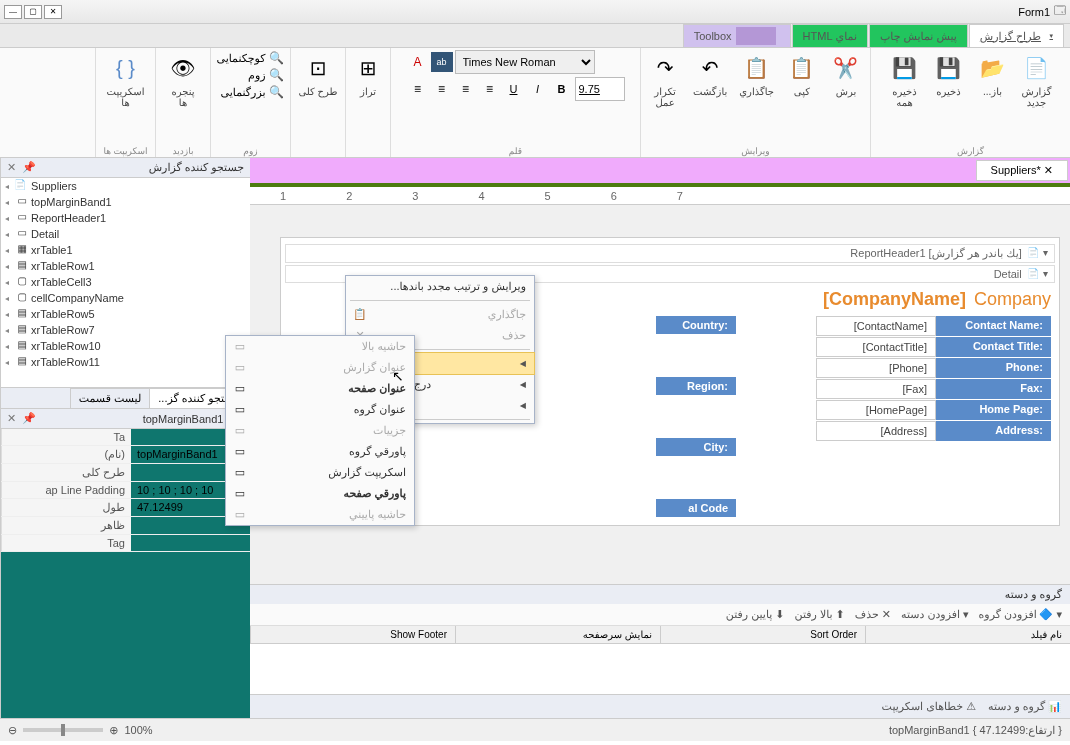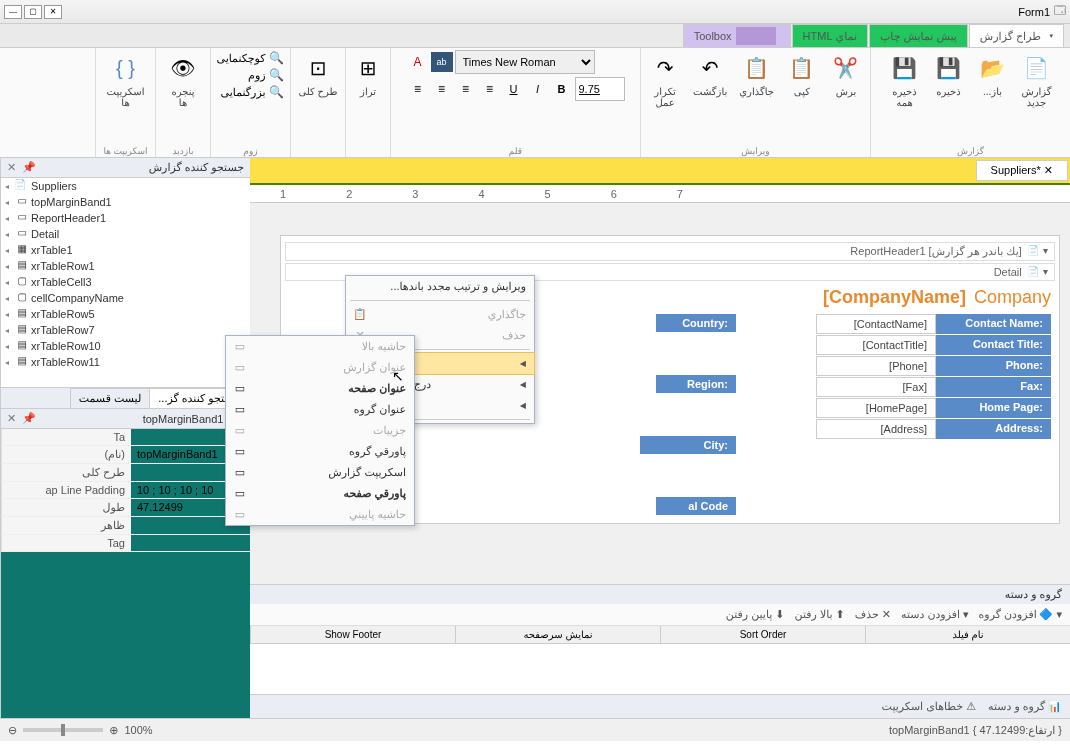--- a/index.html
+++ b/index.html
@@ -3,21 +3,21 @@
 <meta charset="utf-8">
 <style>
 * { margin:0; padding:0; box-sizing:border-box; font-family:Tahoma,Arial,sans-serif; font-size:11px; }
 body { background:#fff; width:1070px; height:745px; overflow:hidden; position:relative; direction:rtl; }
 .titlebar { height:24px; background:linear-gradient(#f5f5f5,#e8e8e8); border-bottom:1px solid #ccc; display:flex; align-items:center; justify-content:space-between; padding:0 4px; }
 .titlebar-left { display:flex; align-items:center; gap:4px; }
 .titlebar-right { display:flex; gap:2px; direction:ltr; }
 .winbtn { width:18px; height:14px; border:1px solid #999; background:#fff; font-size:8px; display:flex; align-items:center; justify-content:center; cursor:pointer; }
 .tabstrip { height:24px; background:#eaeaea; display:flex; padding-right:6px; gap:1px; border-bottom:1px solid #ccc; }
 .tab { padding:4px 10px; background:#22c55e; border:1px solid #ccc; border-bottom:none; color:#555; cursor:pointer; display:flex; align-items:center; gap:4px; }
-.tab.active { background:#fff; }
+.tab.active { background:#fff;text-decoration:underline; }
 .tab.highlight { background:#d0c1ee; }
 .tab .dd { width:8px; font-size:7px; }
 .toolbox-highlight { width:40px; height:18px; background:#b497d6; margin-right:4px; }
 .ribbon { height:110px; background:#fafafa; border-bottom:1px solid #ccc; display:flex; }
 .rgroup { border-left:1px solid #ddd; padding:2px 6px 14px 6px; position:relative; display:flex; flex-direction:column; align-items:center; }
 .rgroup-label { position:absolute; bottom:1px; left:0; right:0; text-align:center; font-size:9px; color:#888; }
 .rbtns { display:flex; gap:4px; }
 .rbtn { display:flex; flex-direction:column; align-items:center; gap:2px; padding:2px 4px; cursor:pointer; min-width:40px; }
 .rbtn .ico { width:32px; height:32px; display:flex; align-items:center; justify-content:center; font-size:20px; }
 .rbtn .lbl { font-size:10px; color:#444; text-align:center; line-height:1.1; white-space:pre; }
@@ -35,41 +35,41 @@
 .tree-item { display:flex; align-items:center; justify-content:flex-end; gap:4px; padding:1px 4px; font-size:11px; color:#333; }
 .tree-item .ti-ico { width:14px; height:14px; font-size:10px; }
 .tabbar2 { display:flex; background:#eaedf4; border-bottom:1px solid #ccc; font-size:10px; }
 .tabbar2 div { padding:3px 8px; border:1px solid #ccc; border-bottom:none; margin-left:-1px; cursor:pointer; }
 .tabbar2 div.active { background:#fff; }
 .props { flex:1; overflow:auto; background:#0f766e; font-size:11px; }
 .prop-row { display:flex; border-bottom:1px solid #eee; }
 .prop-row .k { width:130px; padding:2px 6px; background:#f5f5f5; border-left:1px solid #ddd; color:#555; text-align:right; }
 .prop-row .v { flex:1; padding:2px 6px; text-align:left; direction:ltr; }
 .center { flex:1; display:flex; flex-direction:column; position:relative; }
-.doc-tab { background:#fde047; border-bottom:2px solid #4d7c0f; display:flex; padding:2px; }
+.doc-tab { background:#f0abfc; border-bottom:4px solid #4d7c0f; display:flex; padding:2px; }
 .doc-tab div { padding:3px 14px; background:#fff; border:1px solid #ccc; font-size:11px; }
 .design { flex:1; background:#f0f0f0; position:relative; overflow:hidden; }
 .ruler { height:18px; background:#fff; border-bottom:1px solid #ccc; direction:ltr; font-size:8px; color:#666; display:flex; align-items:center; padding-left:30px; gap:60px; }
 .canvas { position:absolute; top:20px; left:30px; right:10px; background:#fff; border:1px solid #ccc; padding:4px; }
 .band-hdr { background:#fff; border:1px solid #ddd; padding:2px 6px; margin:2px 0; font-size:10px; color:#666; display:flex; justify-content:flex-start; gap:6px; }
 .detail-content { padding:4px; }
 .company-row { display:flex; gap:8px; margin-bottom:6px; }
 .company-row .cbind { color:#e88b2e; font-size:18px; font-weight:bold; }
 .company-row .clbl { color:#e88b2e; font-size:18px; }
 .field-grid { display:flex; gap:10px; }
 .field-col { display:flex; flex-direction:column; gap:1px; }
 .field-cell { display:flex; }
 .field-cell .flbl { background:#5a8bc9; color:#fff; padding:3px 8px; width:115px; text-align:right; font-weight:bold; }
 .field-cell .fval { background:#fff; border:1px solid #ccc; padding:3px 8px; width:120px; text-align:right; direction:ltr; color:#444; }
 .bottom-panel { height:110px; border-top:1px solid #ccc; display:flex; flex-direction:column; }
 .bp-head { background:#eaedf4; padding:3px 8px; font-size:11px; color:#333; }
 .bp-toolbar { display:flex; gap:10px; padding:4px 8px; font-size:11px; color:#555; background:#fafafa; border-bottom:1px solid #ddd; align-items:center; }
 .bp-toolbar span { display:flex; align-items:center; gap:3px; cursor:pointer; }
 .bp-cols { display:flex; background:#f0f0f0; border-bottom:1px solid #ccc; }
-.bp-cols div { flex:1; padding:3px 8px; border-left:1px solid #ccc; font-size:10px; text-align:center; }
+.bp-cols div { flex:1; padding:3px 8px; border-left:1px solid #ccc; font-size:10px; text-align:right; }
 .bottom-tabs { height:24px; background:#eaedf4; border-top:1px solid #ccc; display:flex; align-items:center; padding:0 8px; gap:12px; font-size:10px; color:#555; }
 .statusbar { height:23px; background:#f0f0f0; border-top:1px solid #ccc; display:flex; align-items:center; justify-content:space-between; padding:0 8px; font-size:10px; color:#555; direction:ltr; }
 .zoom { display:flex; align-items:center; gap:6px; }
 .zoom .slider { width:80px; height:4px; background:#ccc; position:relative; }
 .zoom .slider::after { content:""; position:absolute; top:-4px; left:38px; width:4px; height:12px; background:#888; }
 
 .ctx { position:absolute; background:#fafafa; border:1px solid #a7b3c8; box-shadow:2px 2px 6px rgba(0,0,0,0.2); z-index:100; min-width:190px; direction:rtl; }
 .ctx .ctx-item { display:flex; align-items:center; justify-content:space-between; padding:4px 8px 4px 6px; font-size:11px; color:#333; cursor:pointer; }
 .ctx .ctx-item.sel { background:#ffe7a2; border:1px solid #e8c255; margin:-1px; }
 .ctx .ctx-item.dis { color:#aaa; }
@@ -287,21 +287,21 @@
                 </div>
               </div>
             <div class="field-col" id="fcol-l" style="margin-right:70px;gap:43px;">
                 <div class="field-cell">
                   <div class="flbl" style="width:80px;">:Country</div>
                 </div>
                 <div class="field-cell">
                   <div class="flbl" style="width:80px;">:Region</div>
                 </div>
                 <div class="field-cell">
-                  <div class="flbl" style="width:96px;padding-left:21px;">:City</div>
+                  <div class="flbl" style="width:80px;padding-left:21px;">:City</div>
                 </div>
                 <div class="field-cell">
                   <div class="flbl" style="width:80px;">al Code</div>
                 </div>
               </div>
           </div>
         </div>
       </div>
     </div>
 

